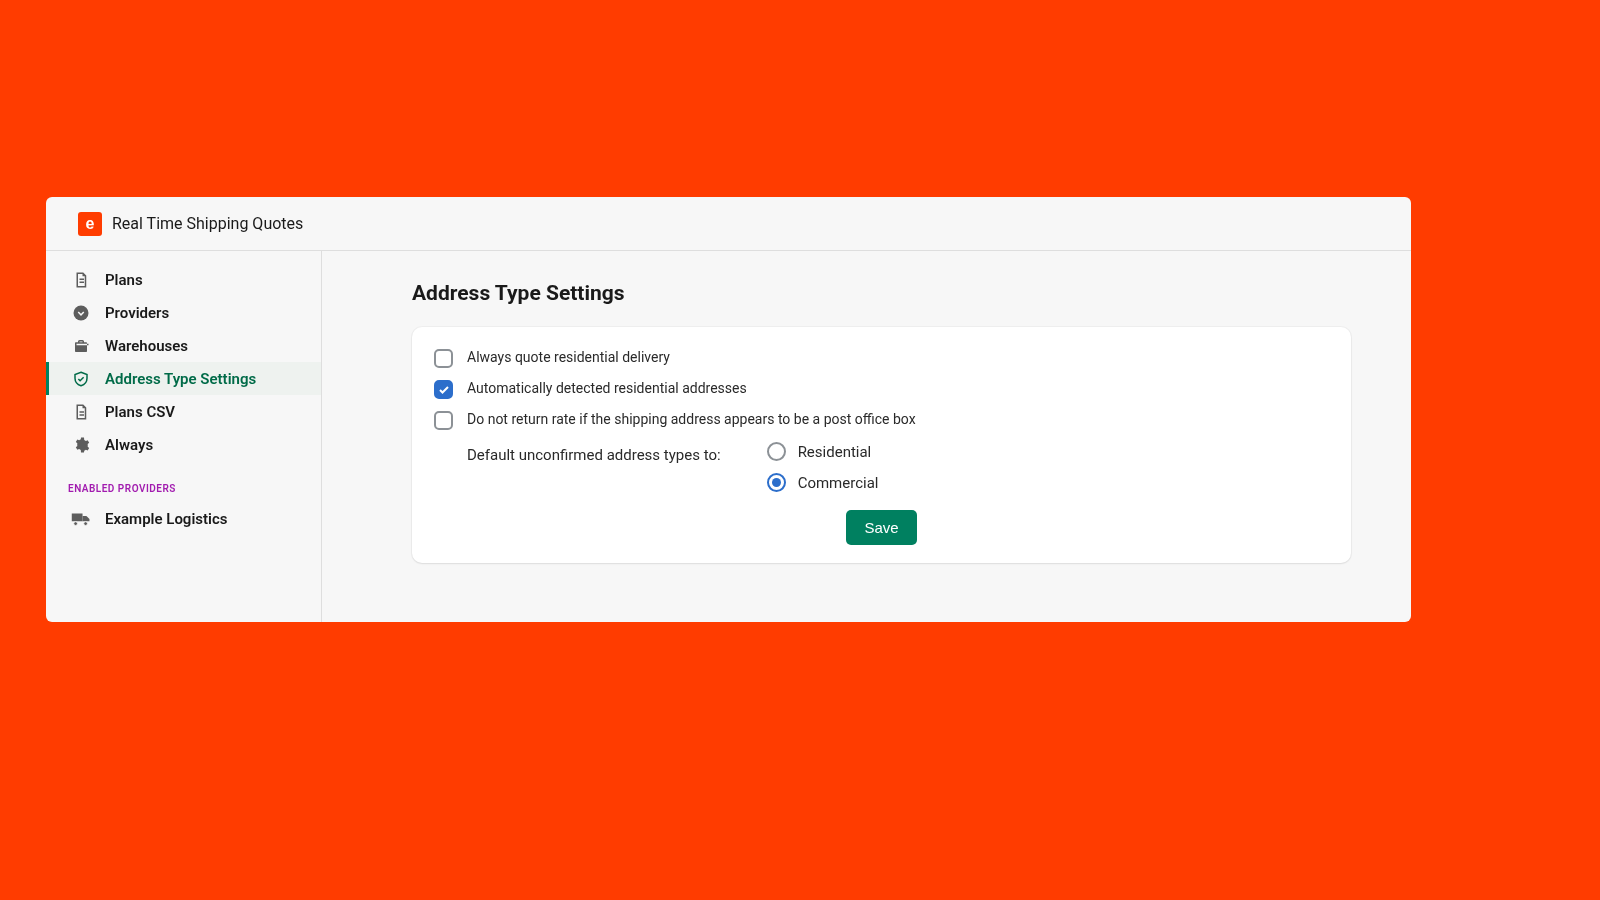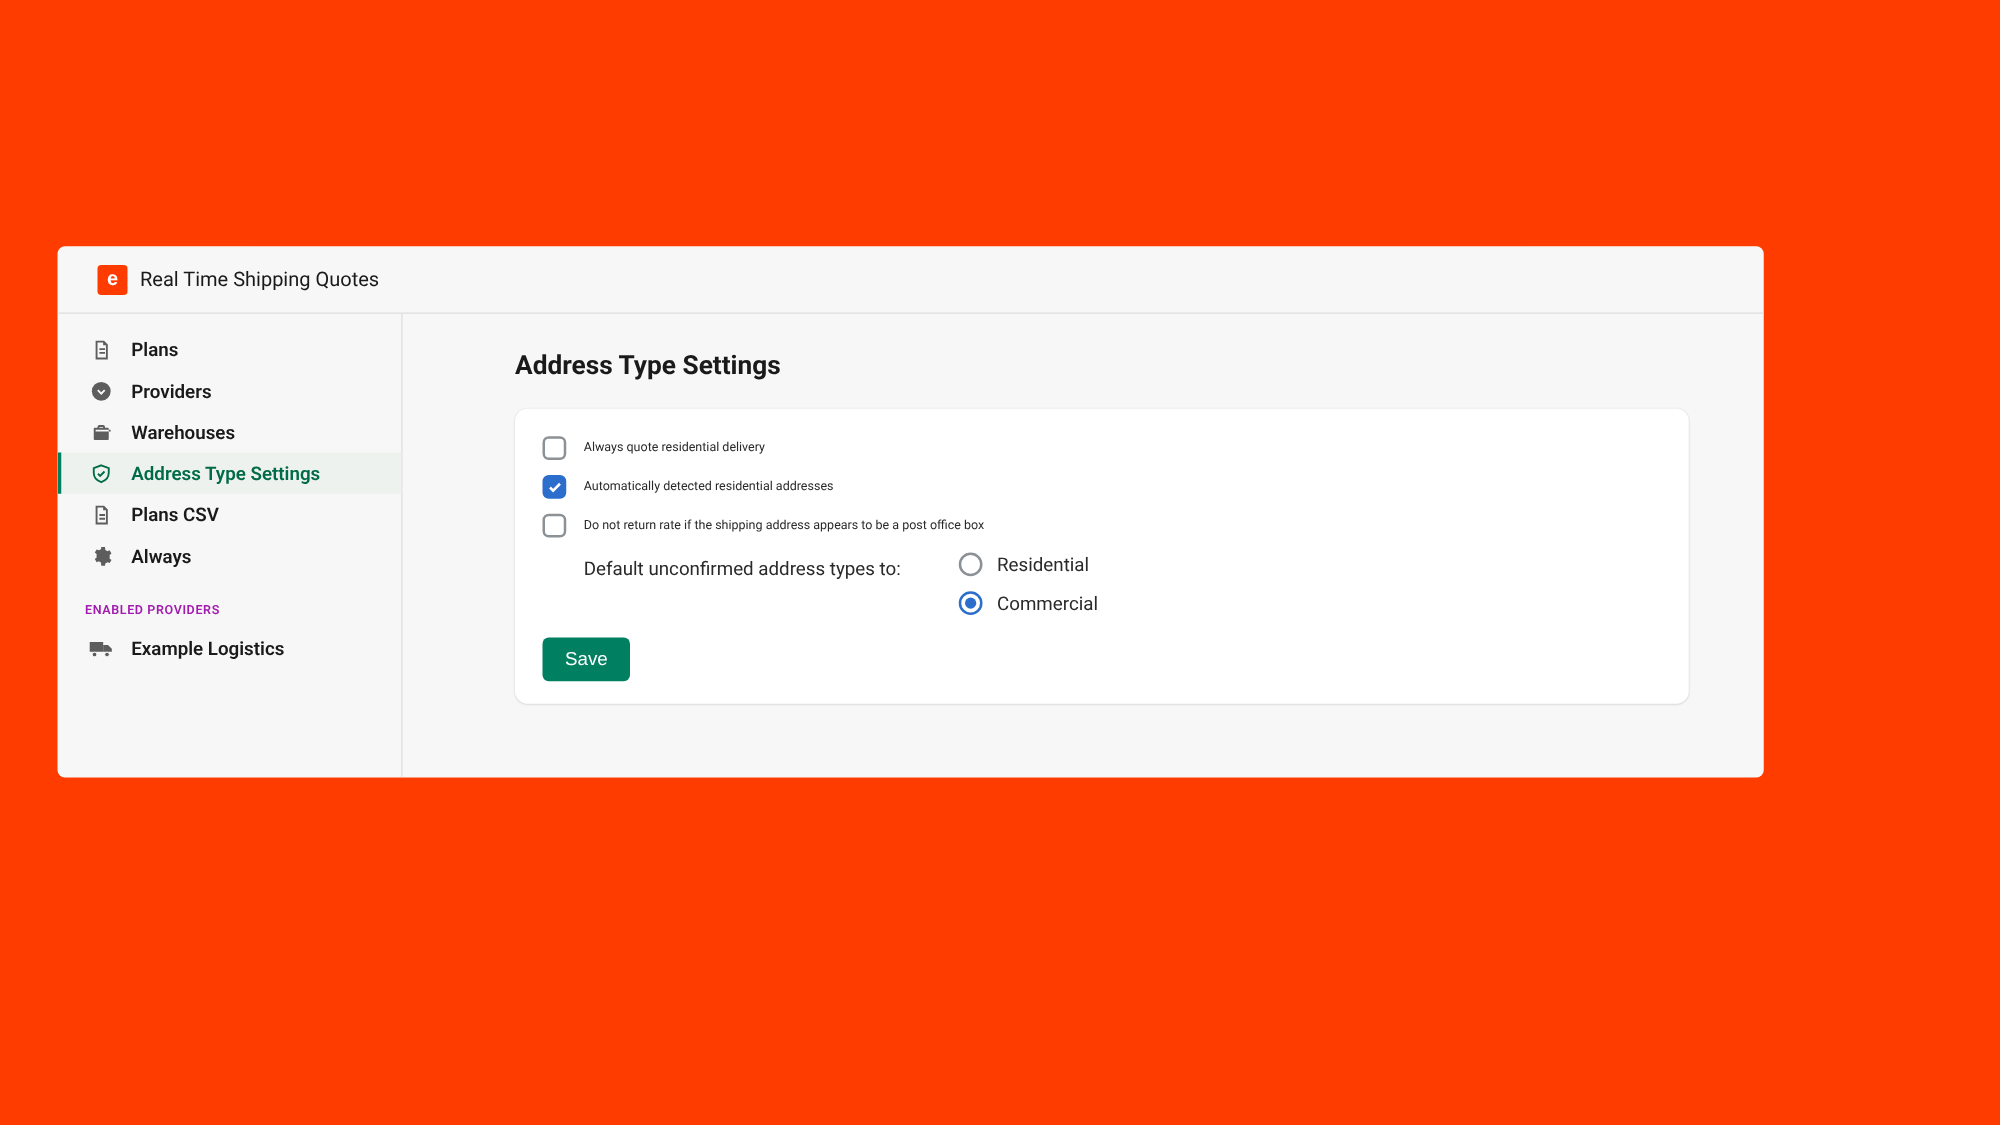--- a/index.html
+++ b/index.html
@@ -102,24 +102,24 @@
     margin-bottom: 22px;
   }
   .card {
     background: #fff;
     border-radius: 10px;
     box-shadow: 0 1px 2px rgba(0,0,0,0.08), 0 0 0 1px rgba(0,0,0,0.03);
     padding: 22px 22px 18px 22px;
   }
   .check-row {
     display: flex;
-    align-items: center;
+    align-items: flex-start;
     gap: 14px;
     margin-bottom: 12px;
-    font-size: 10px;
+    font-size: 14px;
     color: #2a2a2a;
   }
   .checkbox {
     width: 19px;
     height: 19px;
     border: 2px solid #8c9196;
     border-radius: 5px;
     display: flex;
     align-items: center;
     justify-content: center;
@@ -166,21 +166,21 @@
   .radio.selected { border-color: #2c6ecb; }
   .radio.selected::after {
     content: "";
     width: 9px;
     height: 9px;
     background: #2c6ecb;
     border-radius: 50%;
   }
   .card-footer {
     display: flex;
-    justify-content: flex-start;
+    justify-content: center;
     margin-top: 18px;
   }
   .save-btn {
     background: #008060;
     color: #fff;
     border: none;
     border-radius: 5px;
     padding: 9px 18px;
     font-size: 15px;
     font-weight: 500;

